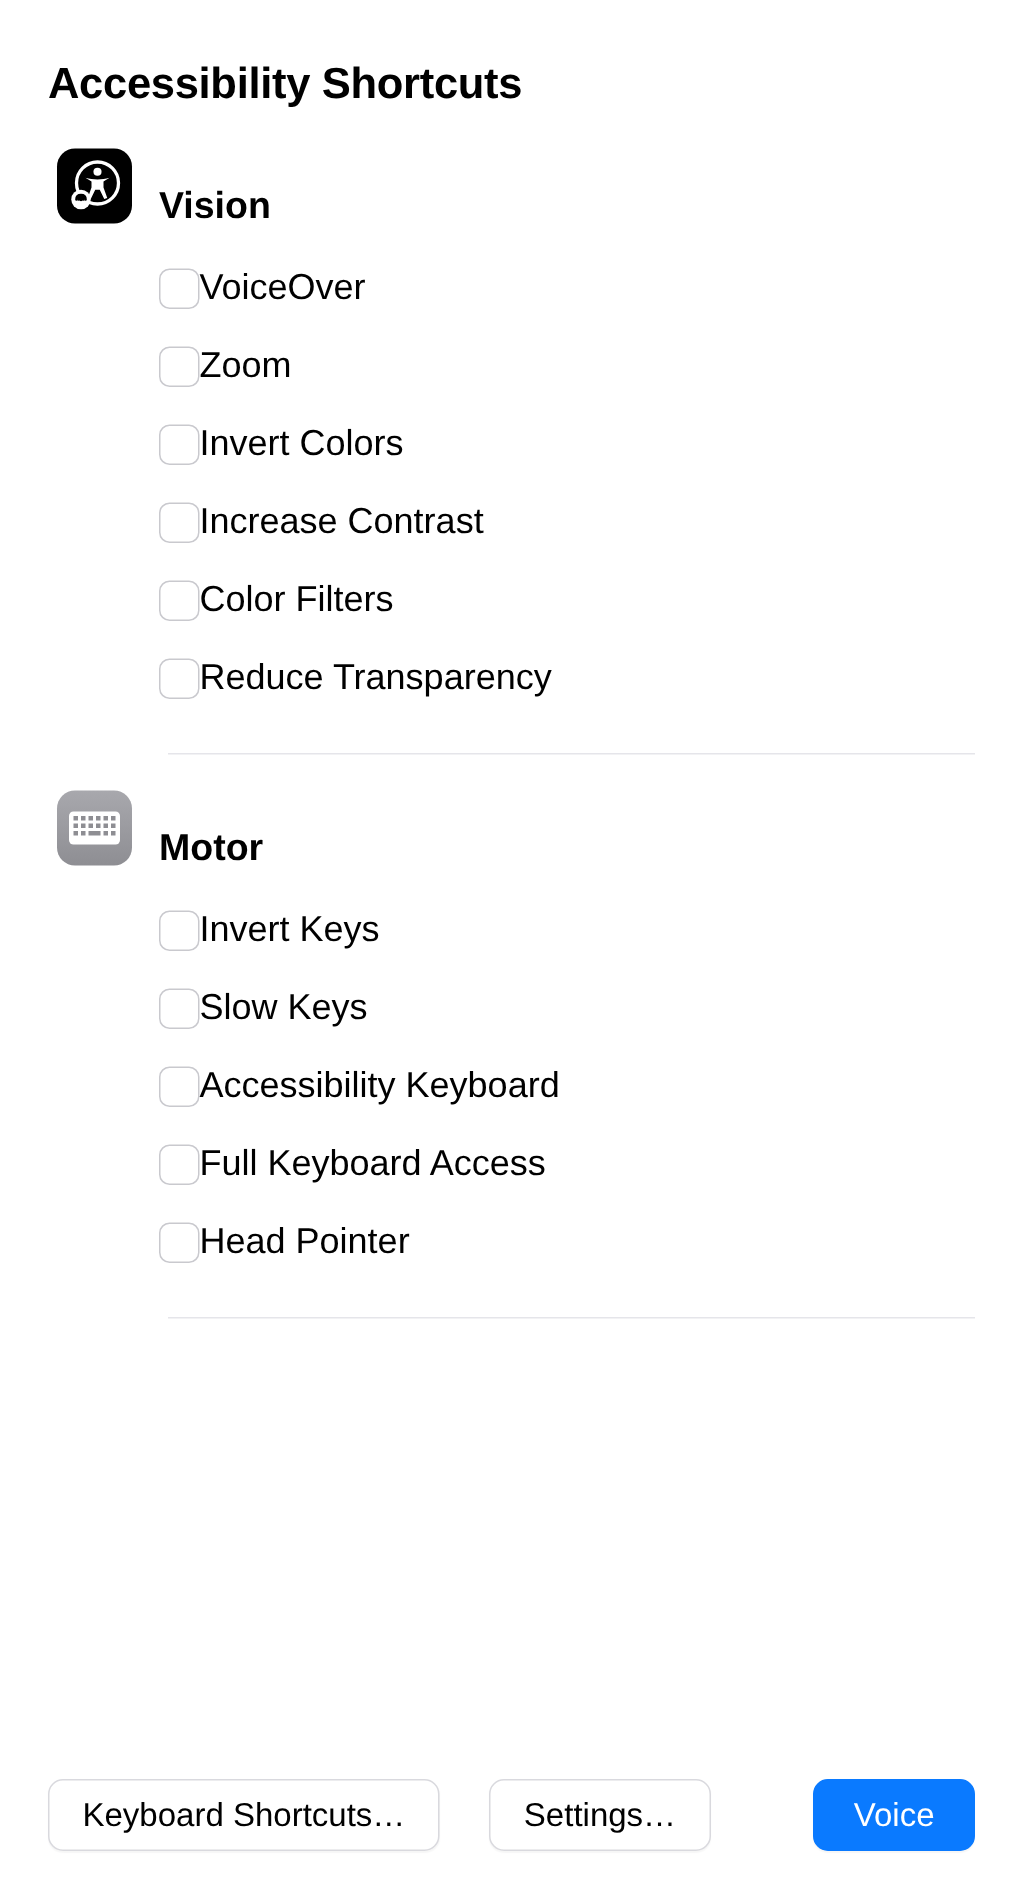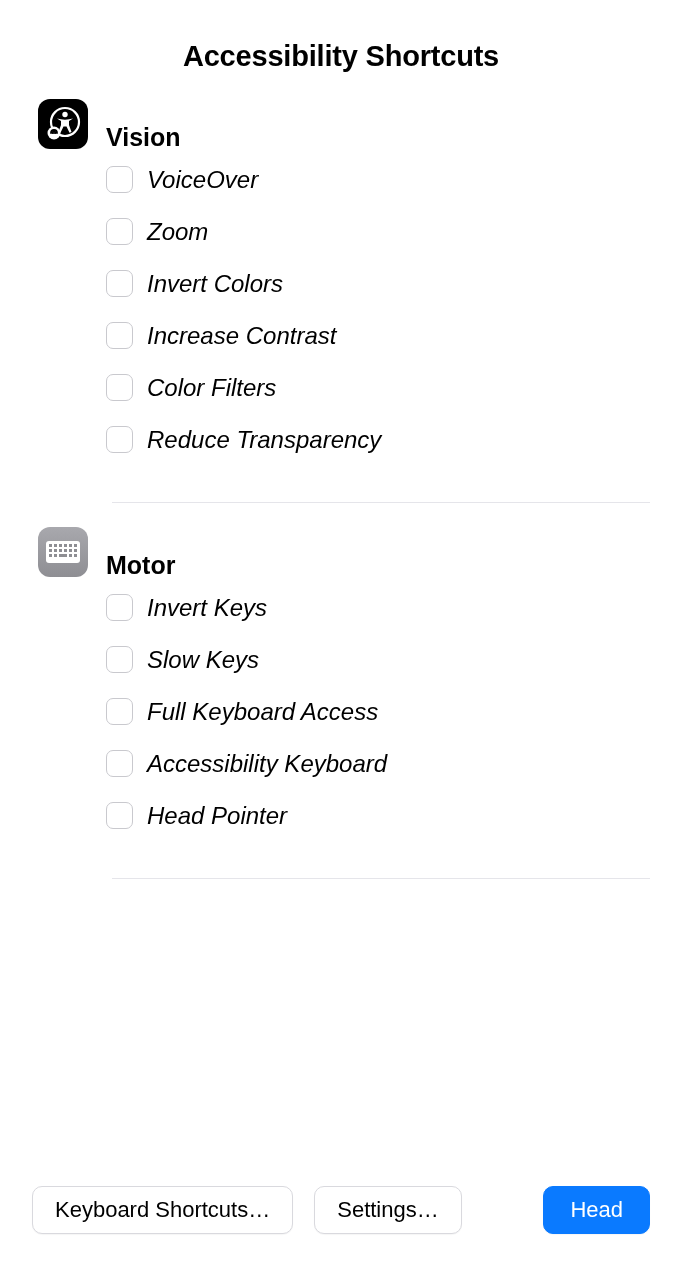--- a/index.html
+++ b/index.html
@@ -12,21 +12,20 @@
     font-family: -apple-system, "Helvetica Neue", Helvetica, Arial, sans-serif;
     color: #000;
   }
   .container {
     padding: 32px 32px 28px 32px;
     display: flex;
     flex-direction: column;
     height: 100%;
   }
   .title {
-    text-align: center;
     font-size: 29px;
     font-weight: 700;
     letter-spacing: -0.2px;
     margin: 8px 0 26px 0;
   }
   .section {
     display: flex;
     align-items: flex-start;
     margin-bottom: 0;
   }
@@ -55,23 +54,22 @@
   .content-col {
     flex: 1;
   }
   .section-title {
     font-size: 25px;
     font-weight: 700;
     margin: 24px 0 14px 0;
   }
   .option-row {
     display: flex;
+    align-items: center;
     height: 52px;
-    gap: 14px;
-    font-style: italic;
   }
   .cbx {
     width: 27px;
     height: 27px;
     border: 1px solid #c9c9ce;
     border-radius: 7px;
     background: #fff;
     flex: 0 0 27px;
     cursor: pointer;
   }
@@ -80,21 +78,21 @@
     font-weight: 400;
   }
   .divider {
     border: none;
     border-top: 1px solid #e5e5ea;
     margin: 24px 0 24px 80px;
   }
   .footer {
     margin-top: auto;
     display: flex;
-    gap: 21px;
+    gap: 33px;
     align-items: flex-start;
     padding-top: 24px;
   }
   .btn {
     height: 48px;
     border-radius: 10px;
     border: 1px solid #d9d9de;
     background: #fff;
     font-size: 22px;
     font-weight: 400;
@@ -199,36 +197,36 @@
       <div class="option-row">
         <div class="cbx"></div>
         <div class="opt-label">Invert Keys</div>
       </div>
       <div class="option-row">
         <div class="cbx"></div>
         <div class="opt-label">Slow Keys</div>
       </div>
       <div class="option-row">
         <div class="cbx"></div>
+        <div class="opt-label">Accessibility Keyboard</div>
+      </div>
+      <div class="option-row">
+        <div class="cbx"></div>
         <div class="opt-label">Full Keyboard Access</div>
-      </div>
-      <div class="option-row">
-        <div class="cbx"></div>
-        <div class="opt-label">Accessibility Keyboard</div>
       </div>
       <div class="option-row">
         <div class="cbx"></div>
         <div class="opt-label">Head Pointer</div>
       </div>
     </div>
   </div>
 
   <hr class="divider">
 
 
   <div class="footer">
     <button class="btn">Keyboard Shortcuts…</button>
     <button class="btn">Settings…</button>
     <div class="spacer"></div>
-    <button class="btn btn-primary">Head</button>
+    <button class="btn btn-primary">Voice</button>
   </div>
 
 </div>
 
 </body></html>

